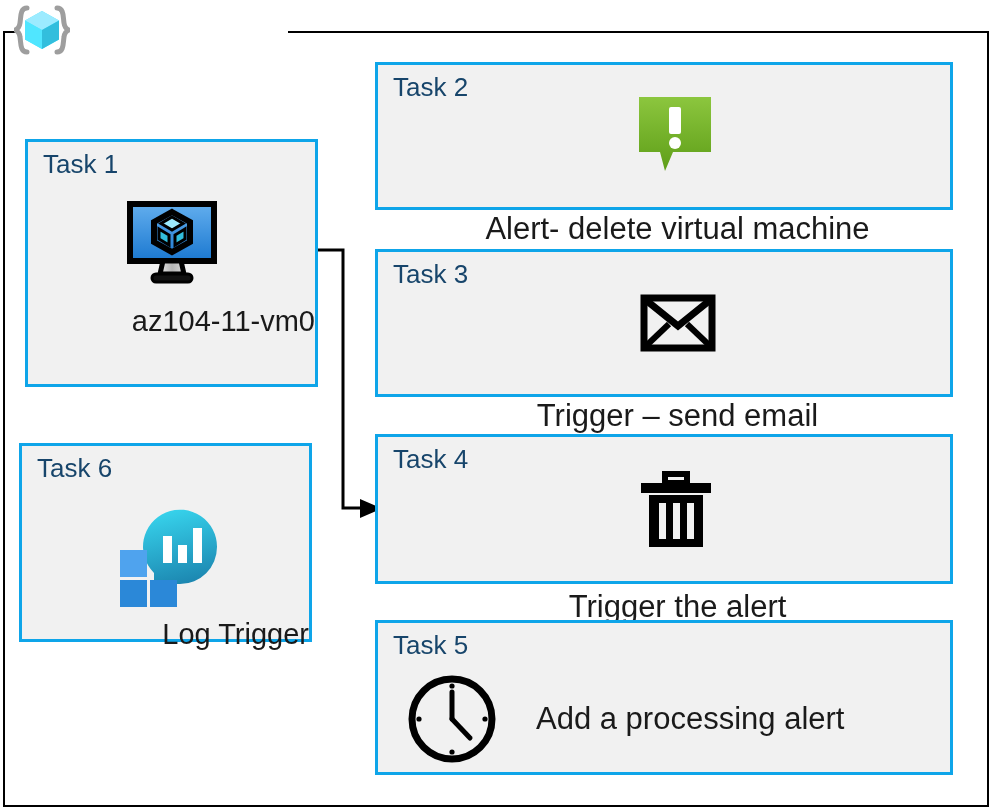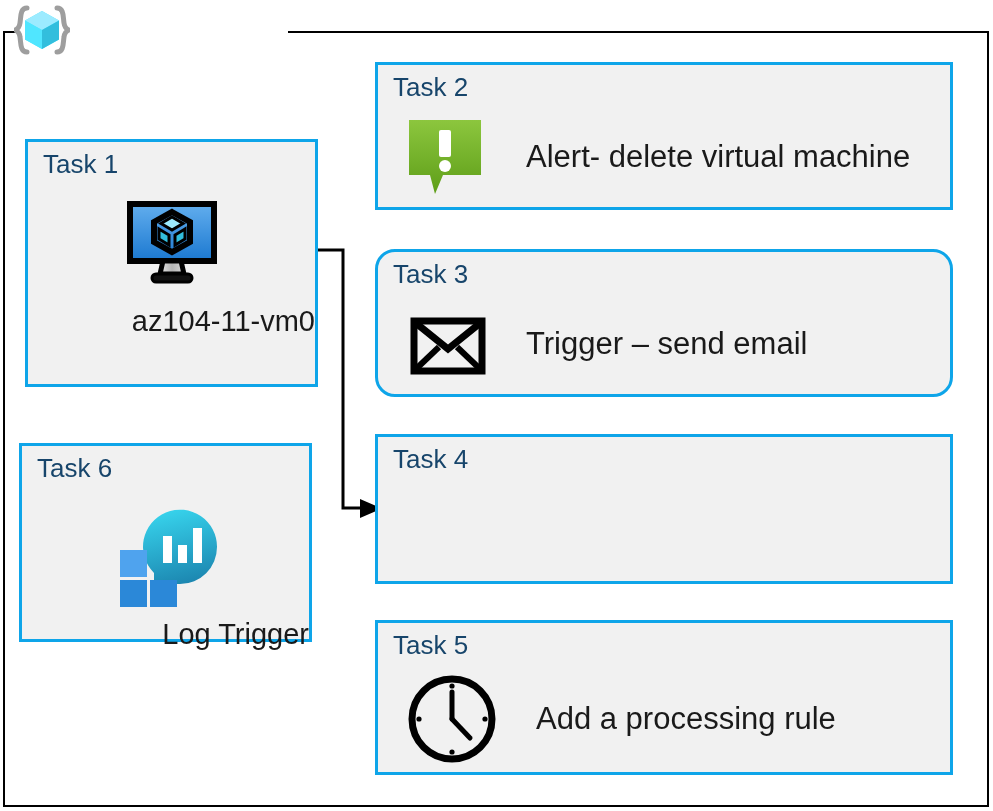--- a/index.html
+++ b/index.html
@@ -84,26 +84,26 @@
     right: 0;
     text-align: right;
     font-size: 29px;
     color: #1a1a1a;
   }
 
   
   #card-task1 { left: 25px;  top: 139px; width: 293px; height: 248px; }
   #card-task6 { left: 19px;  top: 443px; width: 293px; height: 199px; }
   #card-task2 { left: 375px; top: 62px;  width: 578px; height: 148px; }
-  #card-task3 { left: 375px; top: 249px; width: 578px; height: 148px; border-radius: 20px; }
+  #card-task3 { left: 375px; top: 249px; width: 578px; height: 148px; }
   #card-task4 { left: 375px; top: 434px; width: 578px; height: 150px; }
   #card-task5 { left: 375px; top: 620px; width: 578px; height: 155px; }
 
   
-  .wide-row { top: 44px; height: 96px; padding-left: 27px; gap: 36px; }
+  .wide-row { top: 28px; height: 96px; padding-left: 27px; gap: 36px; flex-direction: column; }
   .wide-row-5 { top: 46px; height: 100px; padding-left: 27px; gap: 36px; }
 
   
   .narrow-icon {
     position: absolute;
     left: 0; right: 0;
     display: flex;
     justify-content: center;
   }
 
@@ -233,32 +233,48 @@
         <line x1="74" y1="65" x2="52" y2="44" stroke="#000" stroke-width="6"></line>
       </svg>
     </span>
     <span class="card-text">Trigger – send email</span>
   </div>
 </div>
 
 <div class="card" id="card-task4">
   <span class="card-label">Task 4</span>
 
+  <div class="card-body-row wide-row">
+    <span>
+      <svg width="85" height="88" viewBox="0 0 85 88">
+
+        <path d="M30 9 H52 V18 H30 Z" fill="none" stroke="#000" stroke-width="6"></path>
+
+        <rect x="6" y="18" width="70" height="10" fill="#000"></rect>
+
+        <path d="M14 30 H68 V82 H14 Z" fill="#000"></path>
+        <rect x="24" y="38" width="7" height="36" fill="#f1f1f1"></rect>
+        <rect x="38" y="38" width="7" height="36" fill="#f1f1f1"></rect>
+        <rect x="52" y="38" width="7" height="36" fill="#f1f1f1"></rect>
+      </svg>
+    </span>
+    <span class="card-text">Trigger the alert</span>
+  </div>
 </div>
 
 <div class="card" id="card-task5">
   <span class="card-label">Task 5</span>
 
   <div class="card-body-row wide-row-5">
     <span>
       <svg width="95" height="95" viewBox="0 0 95 95">
         <circle cx="47" cy="47" r="40" fill="none" stroke="#000" stroke-width="7"></circle>
         <circle cx="47" cy="14" r="2.6" fill="#000"></circle>
         <circle cx="47" cy="80" r="2.6" fill="#000"></circle>
         <circle cx="14" cy="47" r="2.6" fill="#000"></circle>
         <circle cx="80" cy="47" r="2.6" fill="#000"></circle>
         <line x1="47" y1="47" x2="47" y2="20" stroke="#000" stroke-width="5" stroke-linecap="round"></line>
         <line x1="47" y1="47" x2="65" y2="66" stroke="#000" stroke-width="5" stroke-linecap="round"></line>
       </svg>
     </span>
-    <span class="card-text">Add a processing rule</span>
+    <span class="card-text">Add a processing alert</span>
   </div>
 </div>
 
 </body></html>

